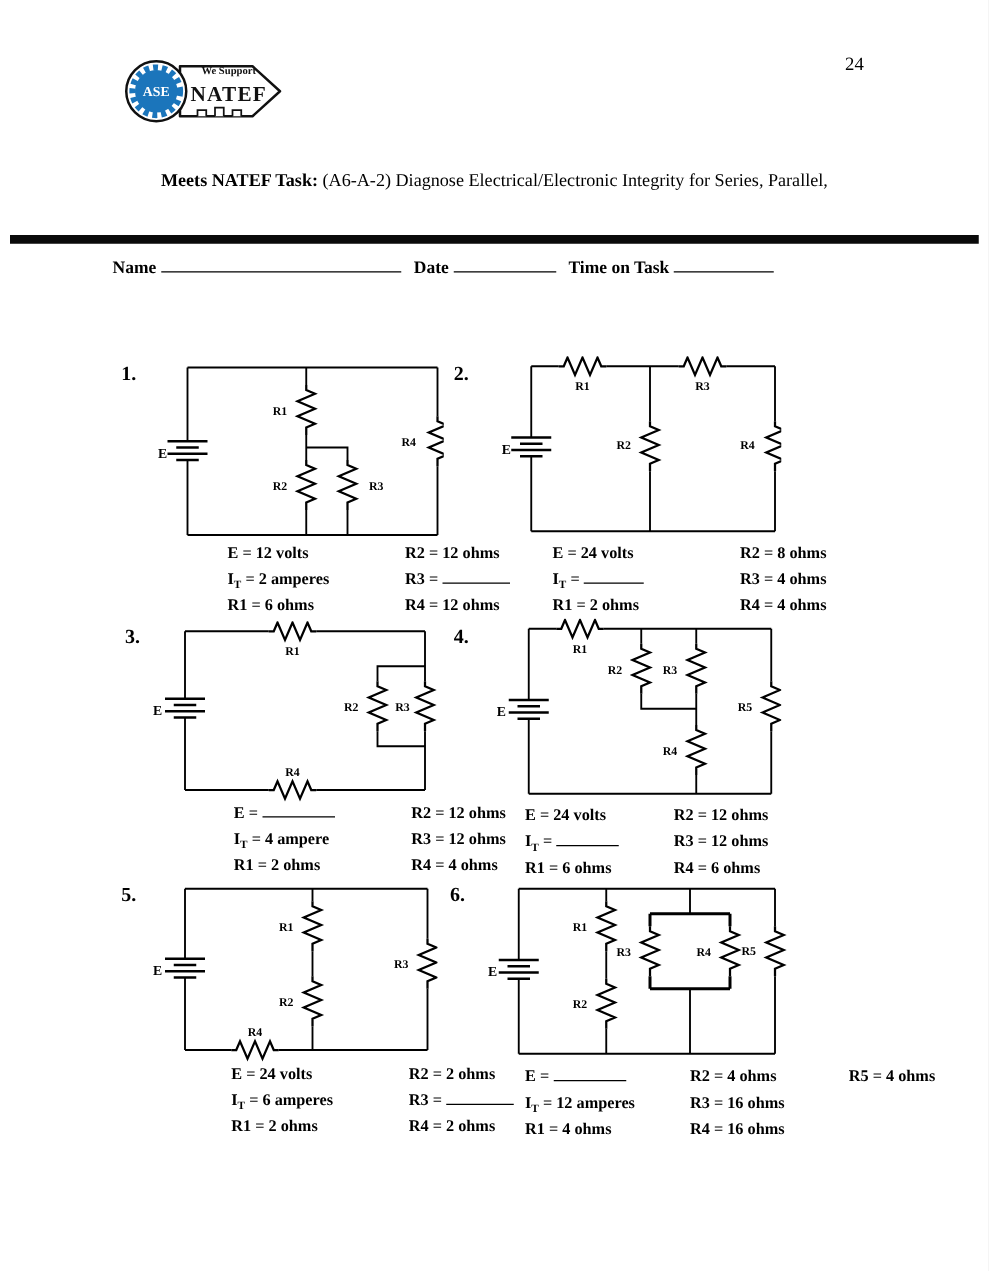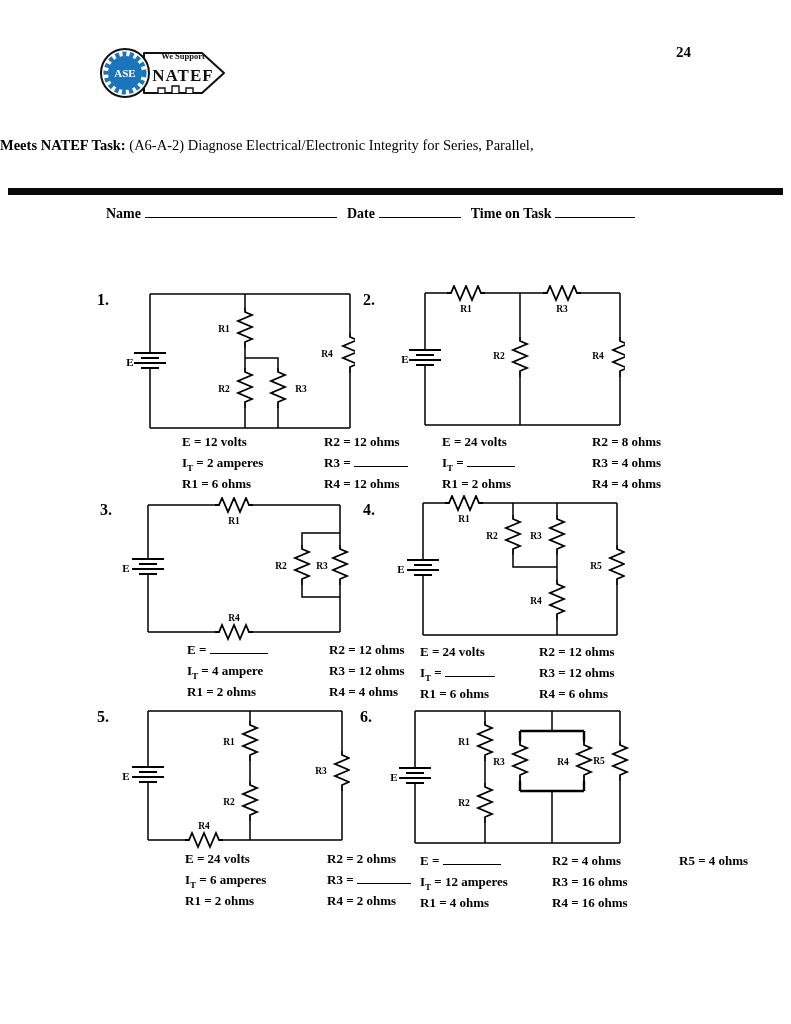--- a/index.html
+++ b/index.html
@@ -1,25 +1,25 @@
 <!DOCTYPE html>
 <html><head>
 <meta charset="utf-8">
 <style>
   html,body{margin:0;padding:0;background:#e8e8e8;}
   .page{position:relative;width:791px;height:1024px;background:#ffffff;margin:0 auto;
         font-family:"Liberation Serif","DejaVu Serif",serif;color:#000;overflow:hidden;}
   svg{font-family:"Liberation Serif","DejaVu Serif",serif;}
 
   
-  .pagenum{position:absolute;left:676px;top:44px;font-size:15px;font-weight:bold;}
+  .pagenum{position:absolute;left:676px;top:44px;font-size:15px;font-weight:normal;}
   .logo{position:absolute;left:98px;top:42px;}
   .title{position:absolute;left:0;top:100px;width:100%;text-align:center;
          font-size:25px;font-weight:bold;letter-spacing:.2px;}
-  .taskline{position:absolute;left:0;width:100%;text-align:left;font-size:14.5px;}
+  .taskline{position:absolute;left:0;width:100%;text-align:center;font-size:14.5px;}
   .taskline b{font-weight:bold;}
   .rule{position:absolute;left:8px;top:188px;width:775px;height:7px;background:#0a0a0a;}
 
   
   .formline{position:absolute;font-size:14px;font-weight:bold;white-space:nowrap;}
   .uline{display:inline-block;border-bottom:1.6px solid #000;height:13px;vertical-align:baseline;}
   .evalnum{display:inline-block;margin-left:21px;}
 
   
   .circuit{position:absolute;width:270px;height:218px;}
@@ -69,21 +69,21 @@
     <text x="85" y="17" font-size="8.5" font-weight="bold" text-anchor="middle">We Support</text>
     <text x="85" y="39" font-size="17" font-weight="bold" letter-spacing="1" text-anchor="middle">NATEF</text>
   </svg>
 
   <div class="taskline" style="top:137px">
     <b>Meets NATEF Task:</b>
     <span>(A6-A-2)  Diagnose Electrical/Electronic Integrity for Series, Parallel,</span>
   </div>
   <div class="rule"></div>
 
-  <div class="formline" style="left:106px;top:204px">
+  <div class="formline" style="left:90px;top:204px">
     <span>Name</span>
     <span class="uline" style="width:192px"></span>&nbsp;&nbsp;
     <span>Date</span>
     <span class="uline" style="width:82px"></span>&nbsp;&nbsp;
     <span>Time on Task</span>
     <span class="uline" style="width:80px"></span>
   </div>
 
 
   <div class="circuit" style="left:95px;top:285px">

